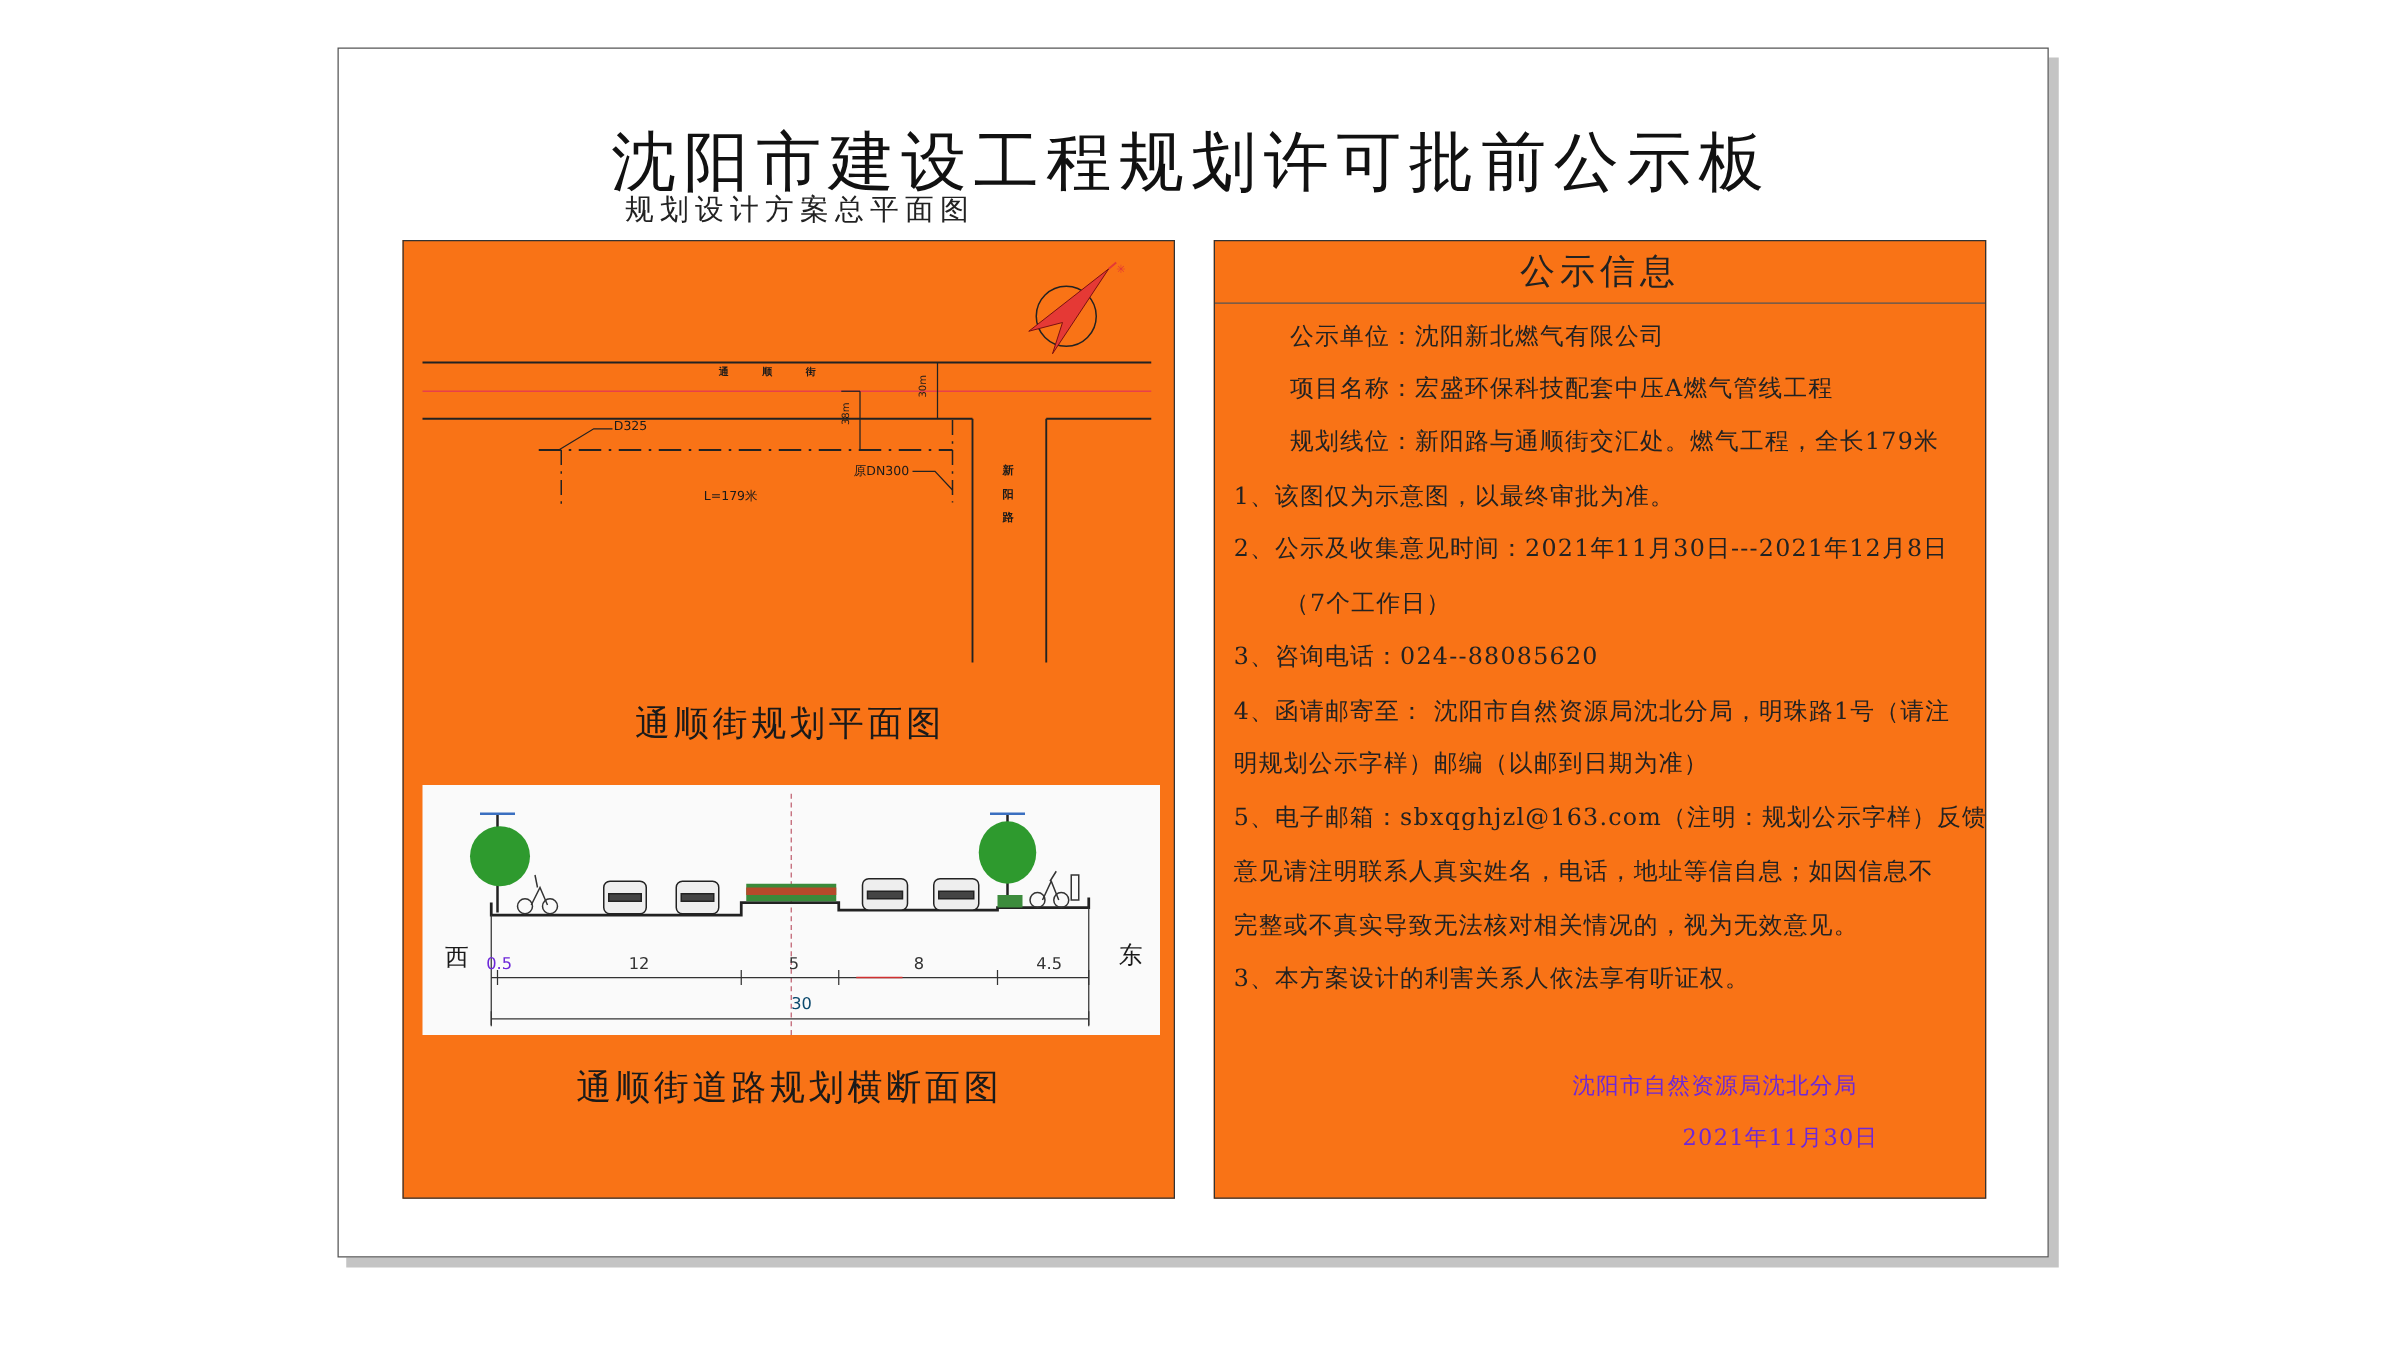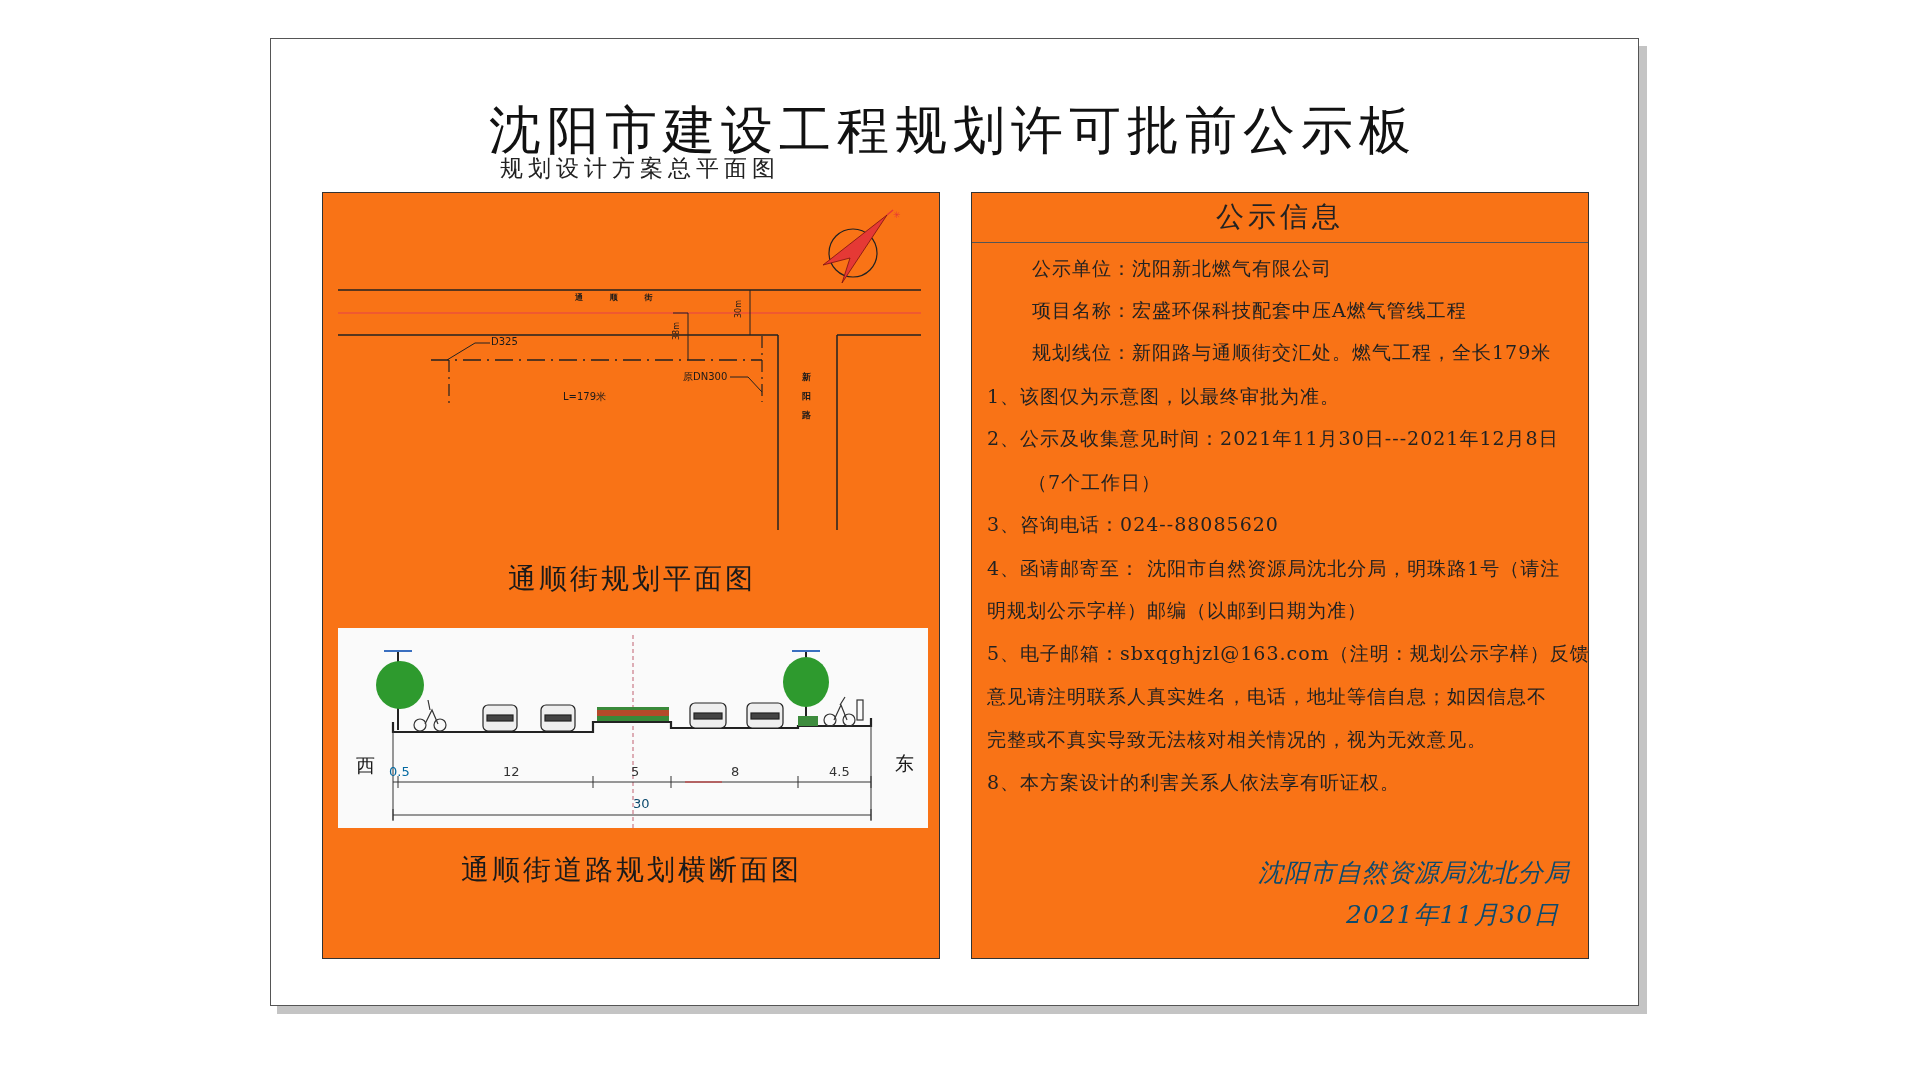--- a/index.html
+++ b/index.html
@@ -13,21 +13,21 @@
   .subtitle { position:absolute; left:500px; top:152px; font-size:23px; letter-spacing:5px; line-height:32px; color:#222; }
   .panel { position:absolute; border:1px solid #333; box-sizing:border-box; background:#f97316; }
   .panel-left { left:322px; top:192px; width:618px; height:767px; }
   .panel-right { left:971px; top:192px; width:618px; height:767px; }
   .panel-head { position:absolute; left:0; top:0; width:100%; height:49px; border-bottom:1.5px solid #555;
                 text-align:center; line-height:48px; font-size:28px; letter-spacing:4px; color:#222; }
   .info { position:absolute; left:0; top:50px; width:100%; font-size:19px; color:#222; }
   .info .ln { position:absolute; white-space:nowrap; letter-spacing:1px; }
   .caption { position:absolute; font-size:28px; letter-spacing:3px; color:#1a1a1a; white-space:nowrap; }
   svg { position:absolute; left:0; top:0; overflow:visible; }
-  .sig { position:absolute; font-size:25px; letter-spacing:1px; white-space:nowrap; color:#0c4a6e;font-style:italic; }
+  .sig { position:absolute; font-size:18px; letter-spacing:1px; white-space:nowrap; color:#6d28d9; }
 </style>
 </head>
 <body>
 
 <div class="board-shadow"></div>
 <div class="board"></div>
 
 <div class="title">沈阳市建设工程规划许可批前公示板</div>
 <div class="subtitle">规划设计方案总平面图</div>
 
@@ -135,21 +135,21 @@
     <line x1="671" y1="776" x2="671" y2="788"></line>
     <line x1="798" y1="776" x2="798" y2="788"></line>
     <line x1="871" y1="776" x2="871" y2="788"></line>
     <line x1="393" y1="809" x2="393" y2="821"></line>
     <line x1="871" y1="809" x2="871" y2="821"></line>
   </g>
 </svg>
 
 <div style="position:absolute;left:356px;top:753px;font-size:19px;">西</div>
 <div style="position:absolute;left:895px;top:751px;font-size:19px;">东</div>
-<div style="position:absolute;left:389px;top:764px;font-size:13px;font-family:'DejaVu Sans',sans-serif;color:#0369a1;">0.5</div>
+<div style="position:absolute;left:389px;top:764px;font-size:13px;font-family:'DejaVu Sans',sans-serif;color:#6d28d9;">0.5</div>
 <div style="position:absolute;left:503px;top:764px;font-size:13px;font-family:'DejaVu Sans',sans-serif;color:#333;">12</div>
 <div style="position:absolute;left:631px;top:764px;font-size:13px;font-family:'DejaVu Sans',sans-serif;color:#333;">5</div>
 <div style="position:absolute;left:731px;top:764px;font-size:13px;font-family:'DejaVu Sans',sans-serif;color:#333;">8</div>
 <div style="position:absolute;left:829px;top:764px;font-size:13px;font-family:'DejaVu Sans',sans-serif;color:#333;">4.5</div>
 <div style="position:absolute;left:633px;top:796px;font-size:13px;font-family:'DejaVu Sans',sans-serif;color:#0c4a6e;">30</div>
 
 <div class="caption" style="left:461px;top:851px;">通顺街道路规划横断面图</div>
 
 <div class="panel panel-right">
   <div class="panel-head">公示信息</div>
@@ -161,17 +161,17 @@
   <div class="ln" style="left:61px;top:148px;">规划线位：新阳路与通顺街交汇处。燃气工程，全长179米</div>
   <div class="ln" style="left:16px;top:192px;">1、该图仅为示意图，以最终审批为准。</div>
   <div class="ln" style="left:16px;top:234px;">2、公示及收集意见时间：2021年11月30日---2021年12月8日</div>
   <div class="ln" style="left:16px;top:278px;margin-left:41px;">（7个工作日）</div>
   <div class="ln" style="left:16px;top:320px;">3、咨询电话：024--88085620</div>
   <div class="ln" style="left:16px;top:364px;">4、函请邮寄至： 沈阳市自然资源局沈北分局，明珠路1号（请注</div>
   <div class="ln" style="left:16px;top:406px;">明规划公示字样）邮编（以邮到日期为准）</div>
   <div class="ln" style="left:16px;top:449px;">5、电子邮箱：sbxqghjzl@163.com（注明：规划公示字样）反馈</div>
   <div class="ln" style="left:16px;top:492px;">意见请注明联系人真实姓名，电话，地址等信自息；如因信息不</div>
   <div class="ln" style="left:16px;top:535px;">完整或不真实导致无法核对相关情况的，视为无效意见。</div>
-  <div class="ln" style="left:16px;top:578px;">8、本方案设计的利害关系人依法享有听证权。</div>
+  <div class="ln" style="left:16px;top:578px;">3、本方案设计的利害关系人依法享有听证权。</div>
 </div>
 
 <div class="sig" style="left:1258px;top:856px;">沈阳市自然资源局沈北分局</div>
 <div class="sig" style="left:1346px;top:898px;">2021年11月30日</div>
 
 </body></html>

